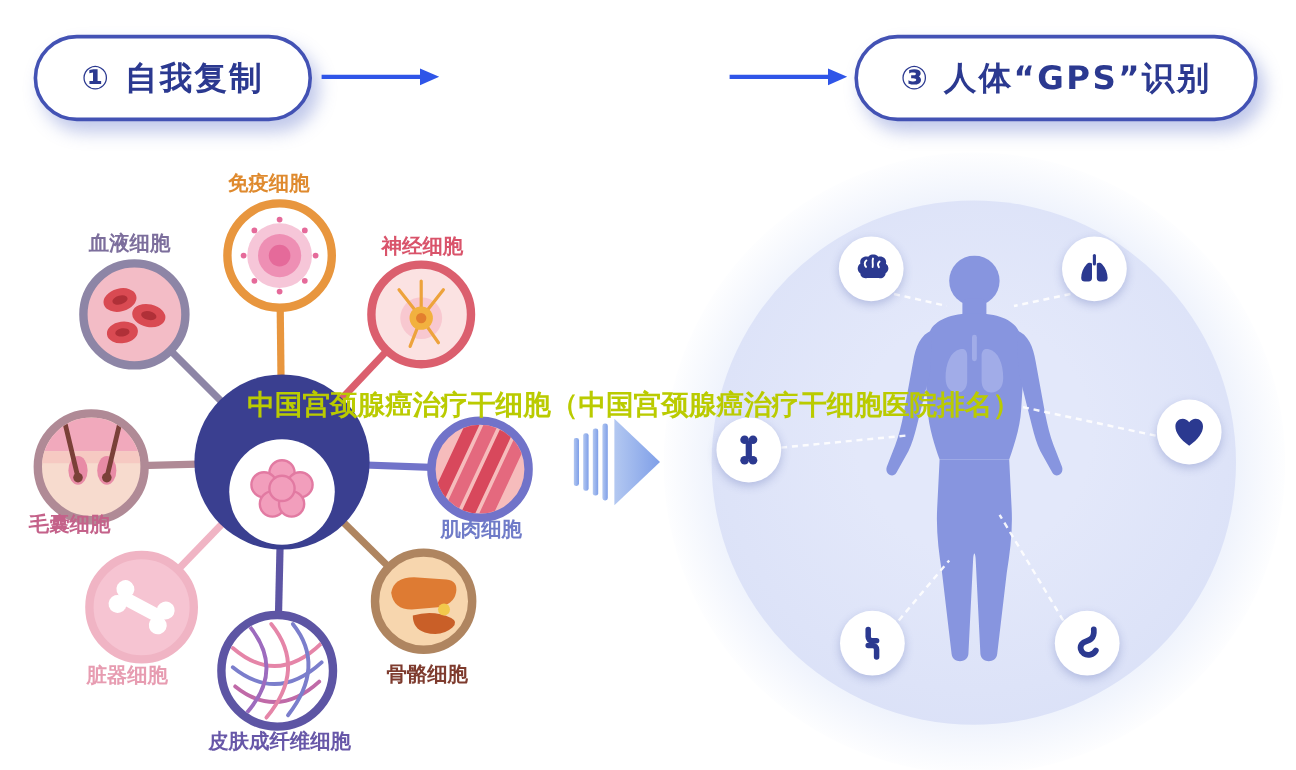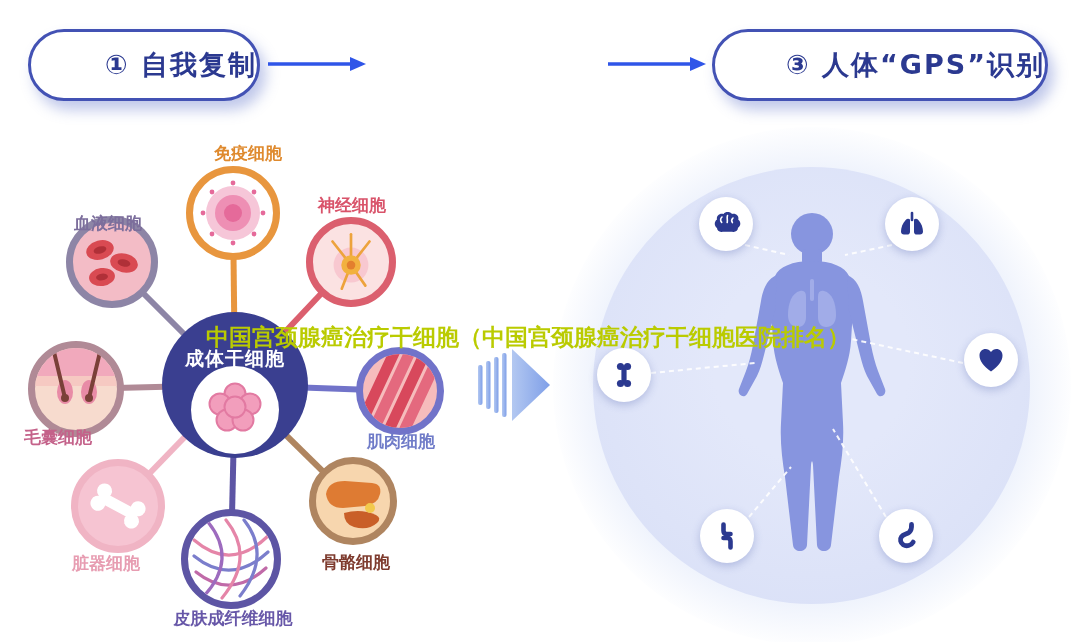--- a/index.html
+++ b/index.html
@@ -6,21 +6,21 @@
   html,body { background:#ffffff; }
   body { font-family:"DejaVu Sans","Liberation Sans",sans-serif; }
   .canvas {
     position:relative; width:1080px; height:642px; background:#ffffff; overflow:hidden;
   }
 
   
   .step-badge {
     position:absolute; top:29px; height:72px;
     background:#ffffff; border:3px solid #4352B4; border-radius:40px;
-    display:flex; align-items:center; justify-content:flex-end;
+    display:flex; align-items:center; justify-content:center;
     color:#2B3990; font-size:27px; font-weight:bold; letter-spacing:2px;
     box-shadow:6px 9px 14px rgba(90,110,200,0.38);
     z-index:5; white-space:nowrap;
   }
   .badge-1 { left:28px;  width:232px; }
   .badge-2 { left:372px; width:230px; }
   .badge-3 { left:712px; width:336px; }
   .step-arrow { position:absolute; top:54px; z-index:5; }
   .arrow-1 { left:266px; }
   .arrow-2 { left:606px; }
@@ -226,38 +226,37 @@
         <path d="M6 40 Q43 70 80 36" stroke="#7B7ECC"></path>
         <path d="M8 56 Q43 84 78 52" stroke="#C06AA8"></path>
         <path d="M20 6 Q50 43 16 80" stroke="#9D6BBE"></path>
         <path d="M38 4 Q68 41 34 82" stroke="#E585A8"></path>
         <path d="M56 4 Q84 39 52 80" stroke="#7B7ECC"></path>
       </g>
     </svg>
   </div>
 
   <div class="cell-circle c-center">
-    <div class="center-label">成体干细胞</div>
     <div class="center-inner">
       <svg viewBox="0 0 88 88">
         <g fill="#F29EBC" stroke="#E27AA2" stroke-width="2">
           <circle cx="44" cy="28" r="10.5"></circle>
           <circle cx="29" cy="38" r="10.5"></circle>
           <circle cx="59" cy="38" r="10.5"></circle>
           <circle cx="36" cy="54" r="10.5"></circle>
           <circle cx="52" cy="54" r="10.5"></circle>
           <circle cx="44" cy="41" r="10.5"></circle>
         </g>
       </svg>
     </div>
   </div>
 
-  <div class="cell-label l-immune" style="color: rgb(223, 138, 46); margin-left: 24px;">免疫细胞</div>
+  <div class="cell-label l-immune" style="color: rgb(223, 138, 46);">免疫细胞</div>
   <div class="cell-label l-nerve" style="color: rgb(217, 83, 106);">神经细胞</div>
-  <div class="cell-label l-blood" style="color: rgb(124, 110, 156); margin-top: 20px;">血液细胞</div>
+  <div class="cell-label l-blood" style="color: rgb(124, 110, 156);">血液细胞</div>
   <div class="cell-label l-hair" style="color: rgb(196, 98, 138);">毛囊细胞</div>
   <div class="cell-label l-muscle" style="color: rgb(111, 123, 200);">肌肉细胞</div>
   <div class="cell-label l-bone" style="color: rgb(231, 156, 177);">脏器细胞</div>
   <div class="cell-label l-organ" style="color: rgb(126, 59, 46);">骨骼细胞</div>
   <div class="cell-label l-skin" style="color: rgb(103, 87, 168);">皮肤成纤维细胞</div>
 
   <svg class="flow-arrow" width="72" height="72" viewBox="0 0 72 72">
     <defs>
       <linearGradient id="fa" x1="0" y1="0" x2="1" y2="0">
         <stop offset="0" stop-color="#B3C8F1"></stop>

